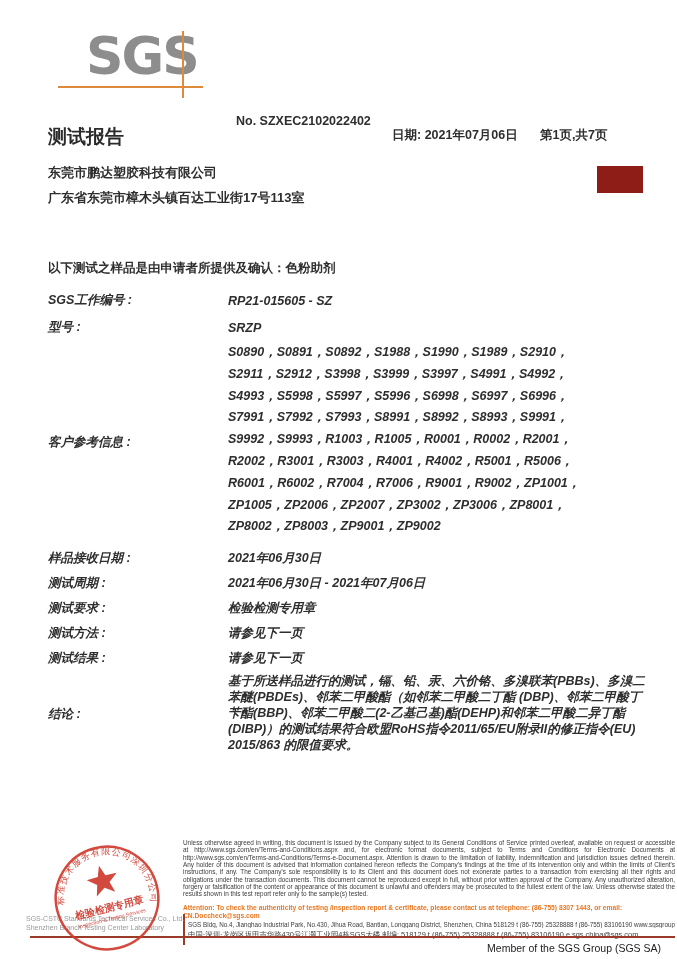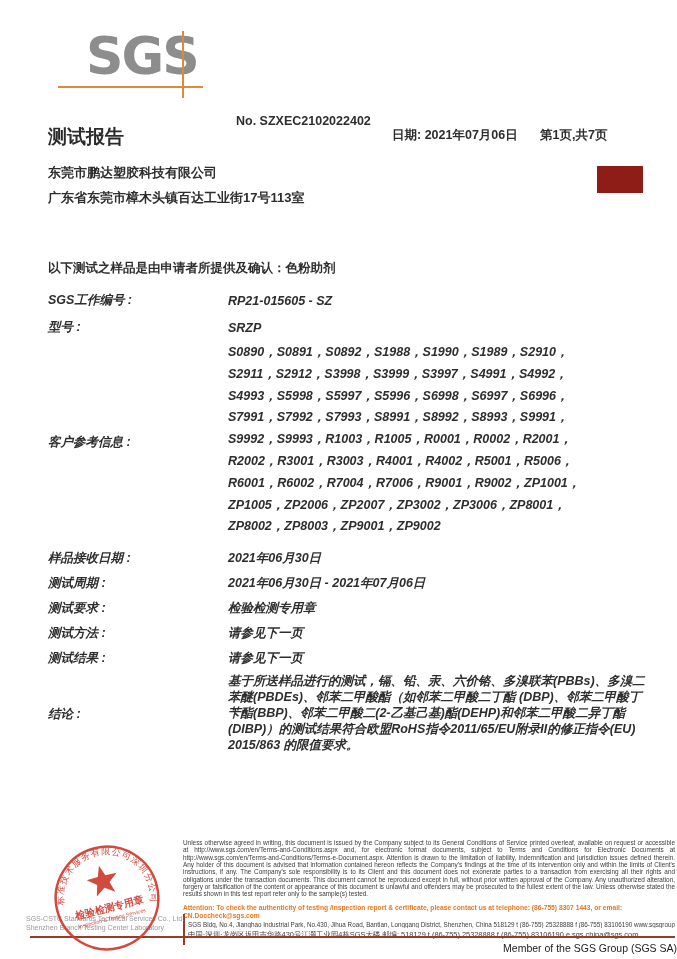--- a/index.html
+++ b/index.html
@@ -37,21 +37,21 @@
   
   .disclaimer{position:absolute;left:183px;top:839px;width:492px;font-size:6.4px;
               line-height:7.35px;color:#3c3c3c;text-align:justify;}
   .attention{position:absolute;left:183px;top:904px;width:492px;font-size:6.7px;
              line-height:7.6px;font-weight:bold;color:#e87722;}
   .addr-block{position:absolute;left:188px;top:921px;width:487px;}
   .addr-en{font-size:6.3px;color:#3c3c3c;white-space:nowrap;overflow:hidden;}
   .addr-cn{font-size:7.4px;color:#3c3c3c;white-space:nowrap;overflow:hidden;margin-top:2px;}
   .footer-hline{position:absolute;left:30px;top:936px;width:645px;height:2px;background:#9c3a28;}
   .footer-vline{position:absolute;left:183px;top:914px;width:2px;height:31px;background:#9c3a28;}
-  .member-line{position:absolute;right:12px;top:942px;font-size:10.5px;color:#222;text-align:center;}
+  .member-line{position:absolute;right:28px;top:942px;font-size:10.5px;color:#222;text-align:center;}
 
   .company-lines{position:absolute;left:26px;top:915px;font-size:7px;line-height:8.5px;
                  color:#9a9a9a;z-index:1;}
   .stamp{position:absolute;left:50px;top:841px;width:114px;height:114px;z-index:2;
          transform:rotate(-14deg);opacity:0.92;}
   .stamp svg{width:100%;height:100%;}
 </style>
 </head>
 <body>
 

